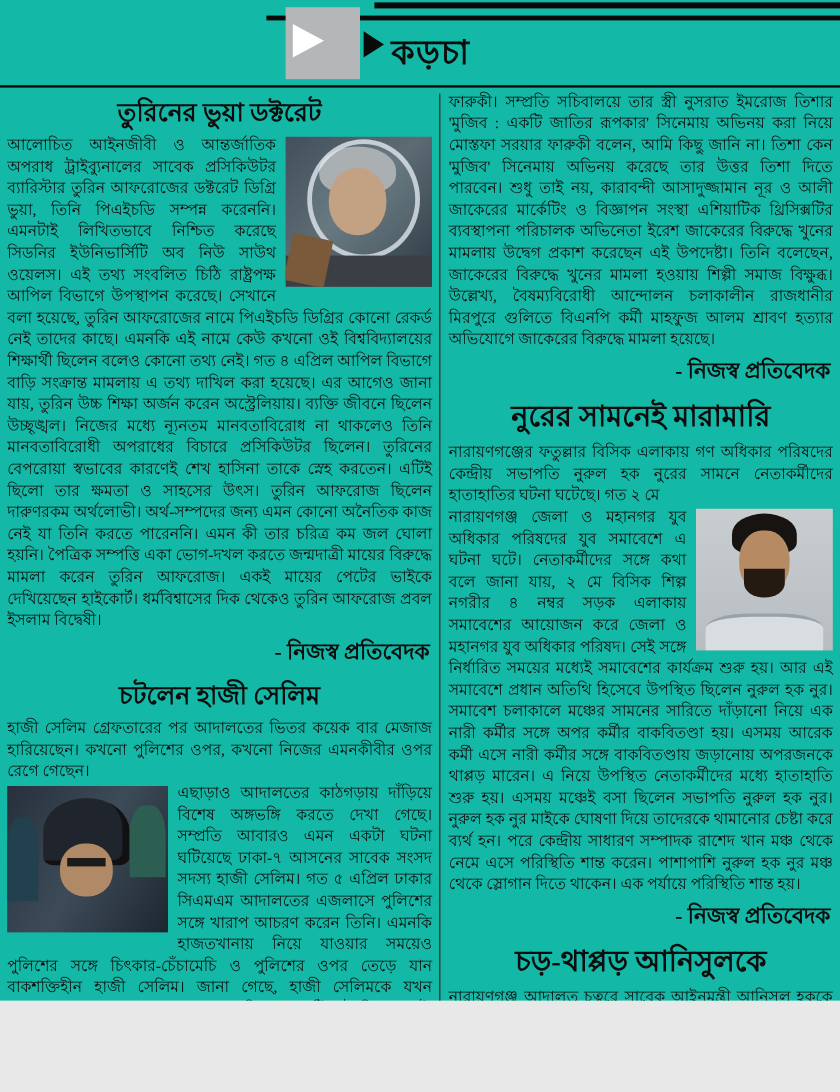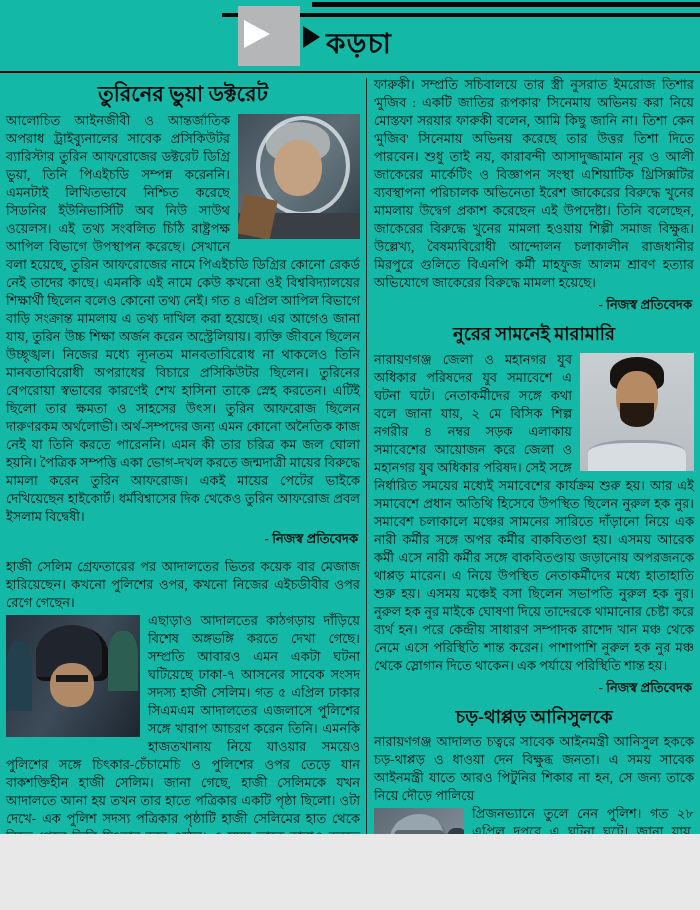--- a/index.html
+++ b/index.html
@@ -17,24 +17,24 @@
              border-top:11px solid transparent;border-bottom:11px solid transparent;border-left:17px solid #090909;}
   .mast-title{position:absolute;left:326px;top:22px;font-size:28px;font-weight:bold;letter-spacing:1px;}
   .top-rule{position:absolute;left:0;top:71px;width:700px;height:2px;background:#090909;}
   
   .content{position:absolute;left:6px;top:76px;width:688px;height:786px;}
   .left-zone{position:absolute;left:0;top:0;width:354px;}
   .vdivider{position:absolute;left:360px;top:2px;width:1px;height:782px;background:#2a2a2a;}
   .right-col{position:absolute;left:368px;top:0;width:320px;}
   article{display:block;}
   .headline{font-weight:bold;text-align:center;font-size:21px;line-height:1.2;margin:6px 0 5px 0;}
-  .headline.small{font-size:18px;}
+  .headline.small{font-size:24px;}
   .body-text{font-size:13px;line-height:18px;text-align:justify;}
   .body-text p{margin:0;}
-  .byline{font-size:13px;font-weight:bold;text-align:right;margin:3px 2px 8px 0;}
+  .byline{font-size:18px;font-weight:bold;text-align:right;margin:3px 2px 8px 0;}
   
   .photo{position:relative;overflow:hidden;}
   .ph-turin{float:right;width:122px;height:125px;margin:2px 0 4px 8px;background:linear-gradient(135deg,#41505a 0%,#5c6b74 45%,#2e3b44 100%);}
   .ph-turin .hair{position:absolute;left:28px;top:8px;width:64px;height:40px;border-radius:50% 50% 40% 40%;background:#a7a9ab;}
   .ph-turin .face{position:absolute;left:36px;top:26px;width:48px;height:56px;border-radius:48%;background:#c39a77;}
   .ph-turin .shield{position:absolute;left:18px;top:2px;width:86px;height:92px;border-radius:50%;
                     border:4px solid rgba(230,238,242,.75);background:rgba(200,220,230,.12);}
   .ph-turin .shoulder{position:absolute;left:0;bottom:0;width:100%;height:26px;background:#3a3f45;}
   .ph-turin .scarf{position:absolute;left:2px;bottom:2px;width:34px;height:40px;background:#7a5a3a;transform:rotate(12deg);}
   .ph-selim{float:left;width:134px;height:122px;margin:3px 8px 3px 0;background:linear-gradient(120deg,#27303c 0%,#3d4b58 50%,#1d2630 100%);}
@@ -89,22 +89,23 @@
             <div class="shield"></div>
             <div class="shoulder"></div>
             <div class="scarf"></div>
           </div>
           <p>আলোচিত আইনজীবী ও আন্তর্জাতিক অপরাধ ট্রাইব্যুনালের সাবেক প্রসিকিউটর ব্যারিস্টার তুরিন আফরোজের ডক্টরেট ডিগ্রি ভুয়া, তিনি পিএইচডি সম্পন্ন করেননি। এমনটাই লিখিতভাবে নিশ্চিত করেছে সিডনির ইউনিভার্সিটি অব নিউ সাউথ ওয়েলস। এই তথ্য সংবলিত চিঠি রাষ্ট্রপক্ষ আপিল বিভাগে উপস্থাপন করেছে। সেখানে বলা হয়েছে, তুরিন আফরোজের নামে পিএইচডি ডিগ্রির কোনো রেকর্ড নেই তাদের কাছে। এমনকি এই নামে কেউ কখনো ওই বিশ্ববিদ্যালয়ের শিক্ষার্থী ছিলেন বলেও কোনো তথ্য নেই। গত ৪ এপ্রিল আপিল বিভাগে বাড়ি সংক্রান্ত মামলায় এ তথ্য দাখিল করা হয়েছে। এর আগেও জানা যায়, তুরিন উচ্চ শিক্ষা অর্জন করেন অস্ট্রেলিয়ায়। ব্যক্তি জীবনে ছিলেন উচ্ছৃঙ্খল। নিজের মধ্যে ন্যূনতম মানবতাবিরোধ না থাকলেও তিনি মানবতাবিরোধী অপরাধের বিচারে প্রসিকিউটর ছিলেন। তুরিনের বেপরোয়া স্বভাবের কারণেই শেখ হাসিনা তাকে স্নেহ করতেন। এটিই ছিলো তার ক্ষমতা ও সাহসের উৎস। তুরিন আফরোজ ছিলেন দারুণরকম অর্থলোভী। অর্থ-সম্পদের জন্য এমন কোনো অনৈতিক কাজ নেই যা তিনি করতে পারেননি। এমন কী তার চরিত্র কম জল ঘোলা হয়নি। পৈত্রিক সম্পত্তি একা ভোগ-দখল করতে জন্মদাত্রী মায়ের বিরুদ্ধে মামলা করেন তুরিন আফরোজ। একই মায়ের পেটের ভাইকে দেখিয়েছেন হাইকোর্ট। ধর্মবিশ্বাসের দিক থেকেও তুরিন আফরোজ প্রবল ইসলাম বিদ্বেষী।</p>
         </div>
         <div class="byline">- নিজস্ব প্রতিবেদক</div>
       </article>
 
       <article>
+        <div class="headline">চটলেন হাজী সেলিম</div>
         <div class="body-text">
-          <p>হাজী সেলিম গ্রেফতারের পর আদালতের ভিতর কয়েক বার মেজাজ হারিয়েছেন। কখনো পুলিশের ওপর, কখনো নিজের এইচডীবীর ওপর রেগে গেছেন।</p>
+          <p>হাজী সেলিম গ্রেফতারের পর আদালতের ভিতর কয়েক বার মেজাজ হারিয়েছেন। কখনো পুলিশের ওপর, কখনো নিজের এমনকীবীর ওপর রেগে গেছেন।</p>
           <div class="photo ph-selim">
             <div class="helmet"></div>
             <div class="face"></div>
             <div class="glasses"></div>
             <div class="cop1"></div>
             <div class="cop2"></div>
           </div>
           <p>এছাড়াও আদালতের কাঠগড়ায় দাঁড়িয়ে বিশেষ অঙ্গভঙ্গি করতে দেখা গেছে। সম্প্রতি আবারও এমন একটা ঘটনা ঘটিয়েছে ঢাকা-৭ আসনের সাবেক সংসদ সদস্য হাজী সেলিম। গত ৫ এপ্রিল ঢাকার সিএমএম আদালতের এজলাসে পুলিশের সঙ্গে খারাপ আচরণ করেন তিনি। এমনকি হাজতখানায় নিয়ে যাওয়ার সময়েও পুলিশের সঙ্গে চিৎকার-চেঁচামেচি ও পুলিশের ওপর তেড়ে যান বাকশক্তিহীন হাজী সেলিম। জানা গেছে, হাজী সেলিমকে যখন আদালতে আনা হয় তখন তার হাতে পত্রিকার একটি পৃষ্ঠা ছিলো। ওটা দেখে- এক পুলিশ সদস্য পত্রিকার পৃষ্ঠাটি হাজী সেলিমের হাত থেকে নিতে গেলে তিনি চিৎকার করে ওঠেন। এ সময় তাকে কান্নাও করতে দেখা যায়। বাকশক্তি হারানো হাজী সেলিম পুলিশ সদস্যকে উদ্দেশ্য করে চিৎকার করেন। পরে তার আইনজীবী তাকে বুঝিয়ে শান্ত করে। এরপর ধীরে ধীরে এজলাস থেকে নামিয়ে হাজতখানার দিকে নিয়ে যাওয়া হয় তাকে। এ সময় তার মাথায় হেলমেট, বুকে বুলেটপ্রুফ জ্যাকেট এবং দুই হাত পেছন দিক থেকে পিঠমোড়া করে বাধা ছিল। জানা গেছে, বৈষম্যবিরোধী ছাত্র আন্দোলনে হত্যার অভিযোগে শাহবাগ থানার দায়ের করা মামলায় এ দিন তাকে গ্রেপ্তার দেখানো হয়েছে ।</p>
         </div>
 
@@ -119,20 +120,21 @@
       <section>
         <div class="body-text">
           <p>ফারুকী। সম্প্রতি সচিবালয়ে তার স্ত্রী নুসরাত ইমরোজ তিশার 'মুজিব : একটি জাতির রূপকার' সিনেমায় অভিনয় করা নিয়ে মোস্তফা সরয়ার ফারুকী বলেন, আমি কিছু জানি না। তিশা কেন 'মুজিব' সিনেমায় অভিনয় করেছে তার উত্তর তিশা দিতে পারবেন। শুধু তাই নয়, কারাবন্দী আসাদুজ্জামান নূর ও আলী জাকেরের মার্কেটিং ও বিজ্ঞাপন সংস্থা এশিয়াটিক থ্রিসিক্সটির ব্যবস্থাপনা পরিচালক অভিনেতা ইরেশ জাকেরের বিরুদ্ধে খুনের মামলায় উদ্বেগ প্রকাশ করেছেন এই উপদেষ্টা। তিনি বলেছেন, জাকেরের বিরুদ্ধে খুনের মামলা হওয়ায় শিল্পী সমাজ বিক্ষুব্ধ। উল্লেখ্য, বৈষম্যবিরোধী আন্দোলন চলাকালীন রাজধানীর মিরপুরে গুলিতে বিএনপি কর্মী মাহফুজ আলম শ্রাবণ হত্যার অভিযোগে জাকেরের বিরুদ্ধে মামলা হয়েছে।</p>
         </div>
         <div class="byline">- নিজস্ব প্রতিবেদক</div>
       </section>
 
       <article>
         <div class="headline small">নুরের সামনেই মারামারি</div>
         <div class="body-text">
+          <p>নারায়ণগঞ্জের ফতুল্লার বিসিক এলাকায় গণ অধিকার পরিষদের কেন্দ্রীয় সভাপতি নুরুল হক নুরের সামনে নেতাকর্মীদের হাতাহাতির ঘটনা ঘটেছে। গত ২ মে</p>
           <div class="photo ph-nur">
             <div class="hair"></div>
             <div class="face"></div>
             <div class="beard"></div>
             <div class="shirt"></div>
           </div>
           <p>নারায়ণগঞ্জ জেলা ও মহানগর যুব অধিকার পরিষদের যুব সমাবেশে এ ঘটনা ঘটে। নেতাকর্মীদের সঙ্গে কথা বলে জানা যায়, ২ মে বিসিক শিল্প নগরীর ৪ নম্বর সড়ক এলাকায় সমাবেশের আয়োজন করে জেলা ও মহানগর যুব অধিকার পরিষদ। সেই সঙ্গে নির্ধারিত সময়ের মধ্যেই সমাবেশের কার্যক্রম শুরু হয়। আর এই সমাবেশে প্রধান অতিথি হিসেবে উপস্থিত ছিলেন নুরুল হক নুর। সমাবেশ চলাকালে মঞ্চের সামনের সারিতে দাঁড়ানো নিয়ে এক নারী কর্মীর সঙ্গে অপর কর্মীর বাকবিতণ্ডা হয়। এসময় আরেক কর্মী এসে নারী কর্মীর সঙ্গে বাকবিতণ্ডায় জড়ানোয় অপরজনকে থাপ্পড় মারেন। এ নিয়ে উপস্থিত নেতাকর্মীদের মধ্যে হাতাহাতি শুরু হয়। এসময় মঞ্চেই বসা ছিলেন সভাপতি নুরুল হক নুর। নুরুল হক নুর মাইকে ঘোষণা দিয়ে তাদেরকে থামানোর চেষ্টা করে ব্যর্থ হন। পরে কেন্দ্রীয় সাধারণ সম্পাদক রাশেদ খান মঞ্চ থেকে নেমে এসে পরিস্থিতি শান্ত করেন। পাশাপাশি নুরুল হক নুর মঞ্চ থেকে স্লোগান দিতে থাকেন। এক পর্যায়ে পরিস্থিতি শান্ত হয়।</p>
         </div>
         <div class="byline">- নিজস্ব প্রতিবেদক</div>
       </article>

